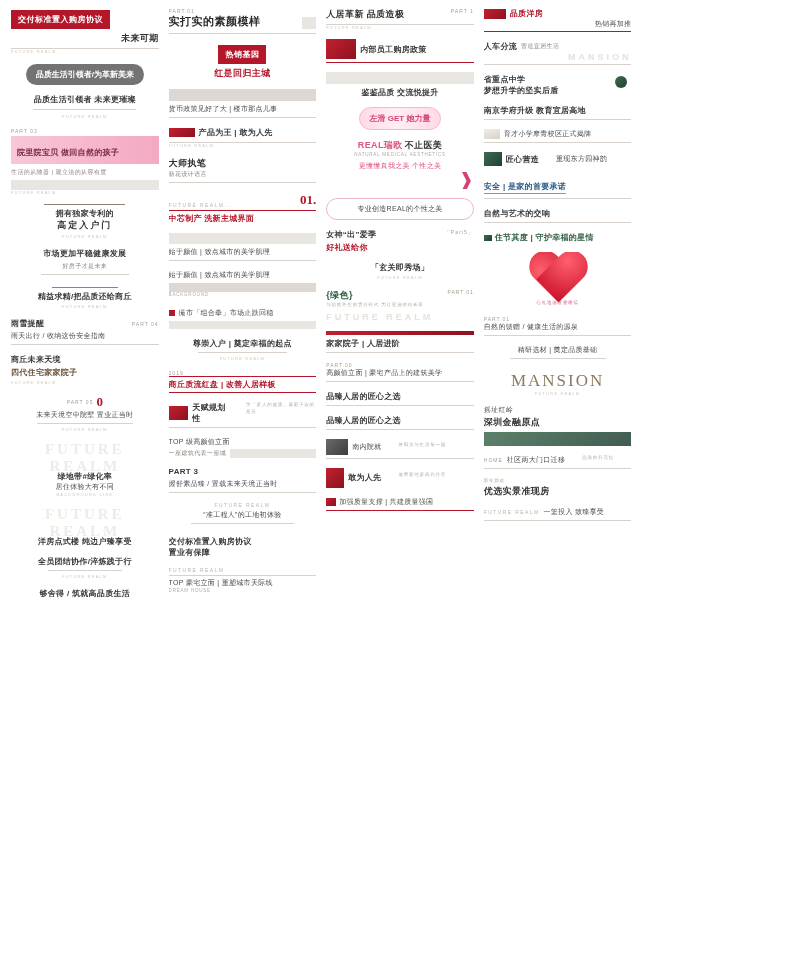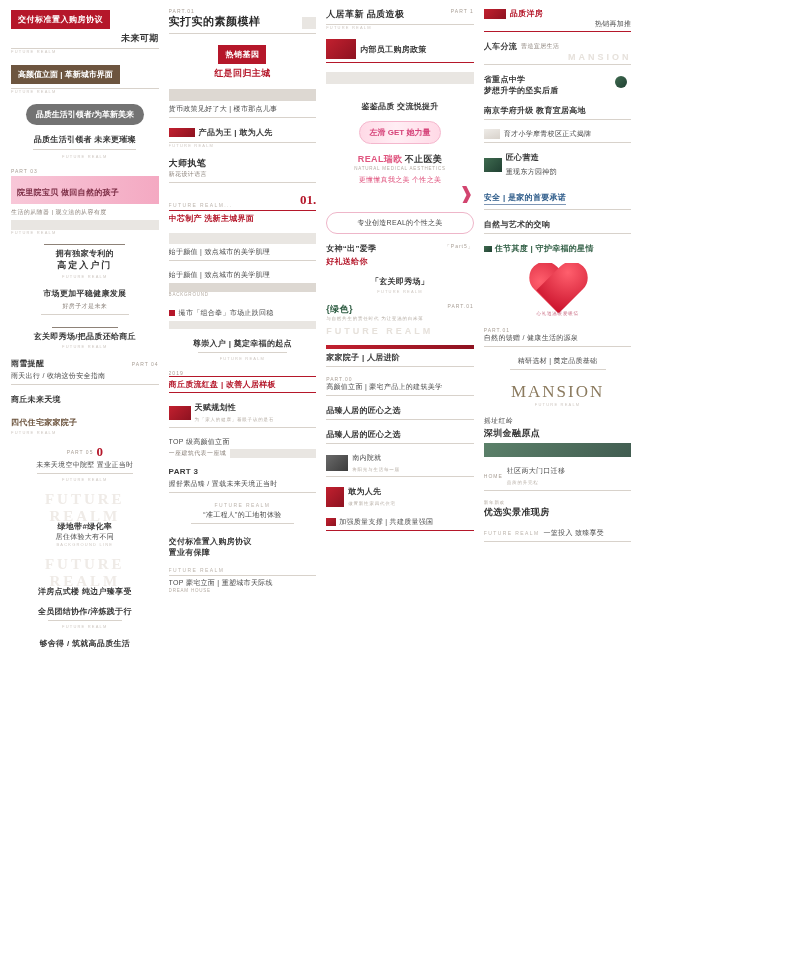--- a/index.html
+++ b/index.html
@@ -29,21 +29,21 @@
   .pill{border-radius:20px;padding:5px 10px;font-size:8px;font-weight:bold;display:inline-block;}
   .pill-red{background:#737373;color:#fff;}
   .pill-pinkgrad{background:linear-gradient(90deg,#ffd9e6,#ffeef4 45%,#ffd9e6);color:#d6447a;border:1px solid #f4b7cd;}
   .ph{background:#e9e6e2;}
   .ph2{background:#ddd8d2;}
   .imgred{background:linear-gradient(135deg,#c2202f,#8d1220);}
   .imgdark{background:linear-gradient(135deg,#6a6a6a,#3c3c3c);}
   .imggreen{background:linear-gradient(135deg,#3f6b50,#204032);}
   .imggray{background:linear-gradient(160deg,#efece8,#d8d2cb);}
   .row{display:flex;align-items:center;gap:4px;}
-  .col2{display:flex;flex-direction:column;gap:4px;}
+  .col2{display:flex;flex-direction:row;gap:17px;}
   .wm{font-size:15px;letter-spacing:3px;color:#efebe7;font-weight:bold;font-family:"Liberation Serif",serif;}
   .wm2{font-size:9px;letter-spacing:3px;color:#e6e1db;font-weight:bold;}
   .serif{font-family:"Liberation Serif","DejaVu Serif",serif;}
   .big-serif{font-family:"Liberation Serif","DejaVu Serif",serif;font-size:17px;letter-spacing:2px;color:#8b7a5e;}
   .heart{position:relative;width:62px;height:54px;margin:0 auto;}
   .heart:before,.heart:after{content:"";position:absolute;top:0;width:32px;height:50px;background:radial-gradient(circle at 30% 30%,#ff5f6d,#c9102a);border-radius:32px 32px 0 0;}
   .heart:before{left:31px;transform:rotate(-45deg);transform-origin:0 100%;}
   .heart:after{left:0;transform:rotate(45deg);transform-origin:100% 100%;}
   .sq{width:6px;height:6px;background:#b5172a;display:inline-block;}
   .box-pink-o{border:1px solid #eeb6c9;border-radius:14px;padding:5px 8px;}
@@ -63,25 +63,20 @@
 
     <div class="col">
 
       <div class="card">
         <div class="band-red">交付标准置入购房协议</div>
         <div class="h2 right" style="margin-top:3px">未来可期</div>
         <div class="rule" style="margin-top:3px"></div>
         <div class="tiny2">FUTURE REALM</div>
       </div>
 
-      <div class="card">
-        <div class="band-brown">高颜值立面 | 革新城市界面</div>
-        <div class="rule" style="margin-top:4px"></div>
-        <div class="tiny2">FUTURE REALM</div>
-      </div>
 
       <div class="card center">
         <div class="pill pill-red">品质生活引领者/为革新美来</div>
       </div>
 
       <div class="card center">
         <div class="h3">品质生活引领者 未来更璀璨</div>
         <div class="rule" style="margin:4px auto;width:70%"></div>
         <div class="tiny2">FUTURE REALM</div>
       </div>
@@ -104,36 +99,36 @@
       </div>
 
       <div class="card center">
         <div class="h3">市场更加平稳健康发展</div>
         <div class="sm" style="margin-top:3px">好房子才是未来</div>
         <div class="rule" style="margin:3px auto;width:60%"></div>
       </div>
 
       <div class="card center">
         <div class="rule-d" style="width:45%;margin:0 auto 3px"></div>
-        <div class="h3">玄关即秀场/把品质还给商丘</div>
+        <div class="h3">精益求精/把品质还给商丘</div>
         <div class="tiny2" style="margin-top:2px">FUTURE REALM</div>
       </div>
 
       <div class="card">
         <div class="row" style="justify-content:space-between">
           <div class="h3">雨雪提醒</div>
           <div class="lbl-part">PART 04</div>
         </div>
         <div class="h4" style="margin-top:2px">雨天出行 / 收纳这份安全指南</div>
         <div class="rule" style="margin-top:3px"></div>
       </div>
 
       <div class="card">
         <div class="h3">商丘未来天境</div>
-        <div class="h3 brown" style="margin-top:12px">四代住宅家家院子</div>
+        <div class="h3 brown" style="margin-top:2px">四代住宅家家院子</div>
         <div class="tiny2" style="margin-top:2px">FUTURE REALM</div>
       </div>
 
       <div class="card center">
         <div class="row" style="justify-content:center;gap:3px">
           <span class="lbl-part">PART 05</span>
           <span class="nbig">0</span>
         </div>
         <div class="h4">未来天境空中院墅 置业正当时</div>
         <div class="rule" style="margin:3px auto;width:65%"></div>
@@ -300,21 +295,21 @@
       <div class="card">
         <div class="row">
           <div class="imgred" style="width:30px;height:20px"></div>
           <div class="h3">内部员工购房政策</div>
         </div>
         <div class="rule-red" style="margin-top:3px"></div>
       </div>
 
       <div class="card center">
         <div class="ph" style="height:12px"></div>
-        <div class="h3" style="margin-top:17px">鉴鉴品质  交流悦提升</div>
+        <div class="h3" style="margin-top:3px">鉴鉴品质  交流悦提升</div>
       </div>
 
       <div class="card center">
         <div class="pill pill-pinkgrad">左滑 GET 她力量</div>
       </div>
 
       <div class="card center">
         <div class="row" style="justify-content:center;gap:2px">
           <span class="h2 pink">REAL瑞欧</span>
           <span class="h2">不止医美</span>

